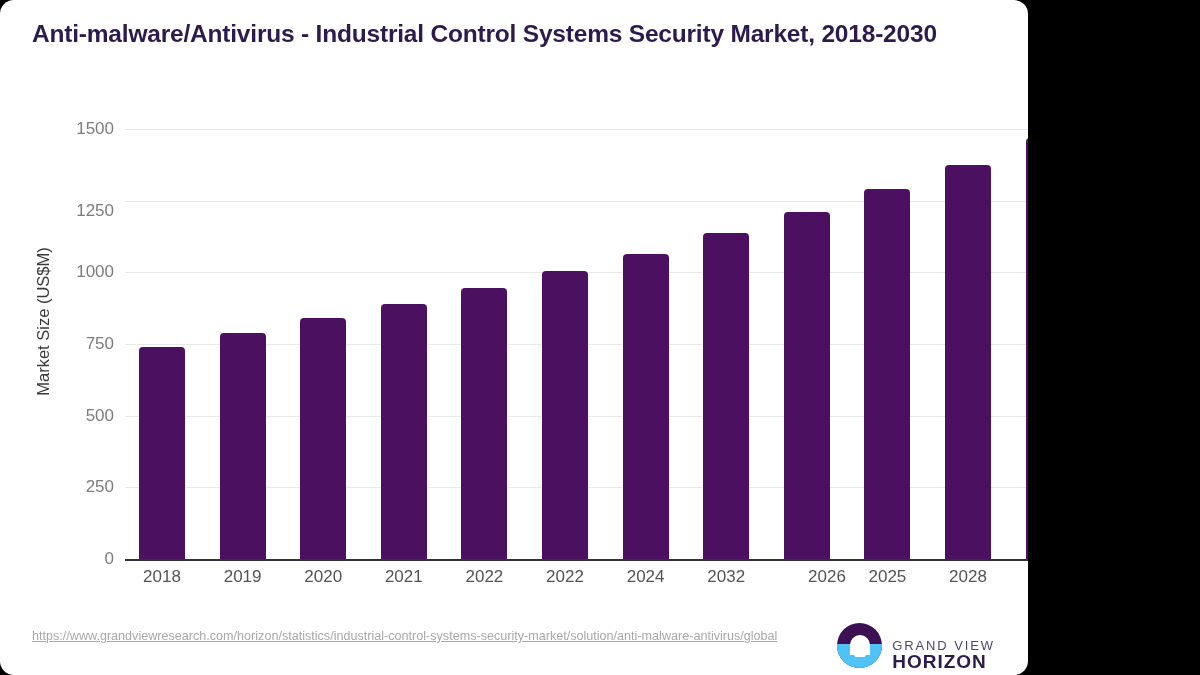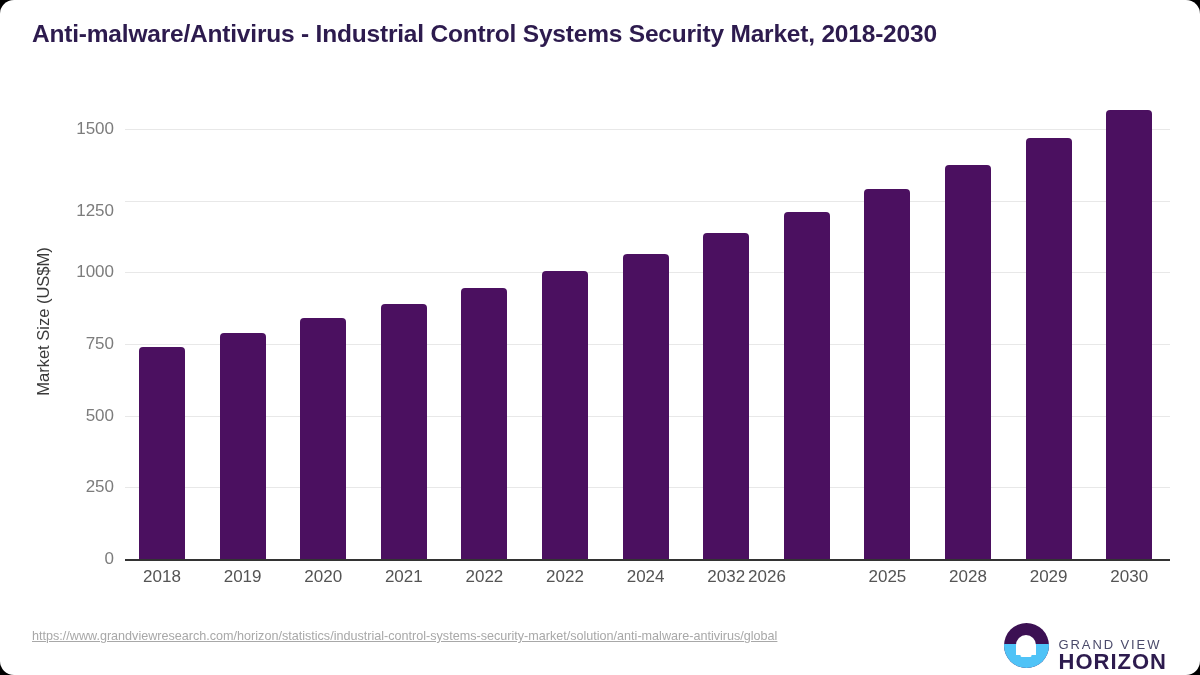--- a/index.html
+++ b/index.html
@@ -5,21 +5,21 @@
   html, body {
     margin: 0;
     padding: 0;
     background: #000;
   }
   body {
     font-family: "Liberation Sans", sans-serif;
   }
   .canvas {
     position: relative;
-    width: 1200px;
+    width: 1028px;
     height: 675px;
     background: #ffffff;
     border-radius: 14px;
     overflow: hidden;
     box-sizing: border-box;
   }
   
   .chart-title {
     position: absolute;
     left: 32px;
@@ -162,21 +162,21 @@
   .logo-mark .ray2 { top: 70%; width: 11px; }
   .logo-text { line-height: 1; }
   .logo-top {
     font-size: 13px;
     letter-spacing: 1.9px;
     color: #4a4a6a;
     font-weight: normal;
     margin-top: 20px;
   }
   .logo-bottom {
-    font-size: 22px;
+    font-size: 19px;
     letter-spacing: 1.0px;
     color: #2d1b4e;
     font-weight: bold;
     margin-top: 0;
   }
 </style>
 </head>
 <body>
 
 <div class="canvas">
@@ -226,21 +226,21 @@
 
     <div id="xticks">
         <div class="xtick" style="left: 119px;">2018</div>
         <div class="xtick" style="left: 199.6px;">2019</div>
         <div class="xtick" style="left: 280.2px;">2020</div>
         <div class="xtick" style="left: 360.8px;">2021</div>
         <div class="xtick" style="left: 441.4px;">2022</div>
         <div class="xtick" style="left: 522px;">2022</div>
         <div class="xtick" style="left: 602.6px;">2024</div>
         <div class="xtick" style="left: 683.2px;">2032</div>
-        <div class="xtick" style="left: 724px;">2026</div>
+        <div class="xtick" style="left: 784px;">2026</div>
         <div class="xtick" style="left: 844.4px;">2025</div>
         <div class="xtick" style="left: 925px;">2028</div>
         <div class="xtick" style="left: 1005.6px;">2029</div>
         <div class="xtick" style="left: 1086.2px;">2030</div>
       </div>
 
   </div>
 
   <div class="footer-url">https://www.grandviewresearch.com/horizon/statistics/industrial-control-systems-security-market/solution/anti-malware-antivirus/global</div>
 

